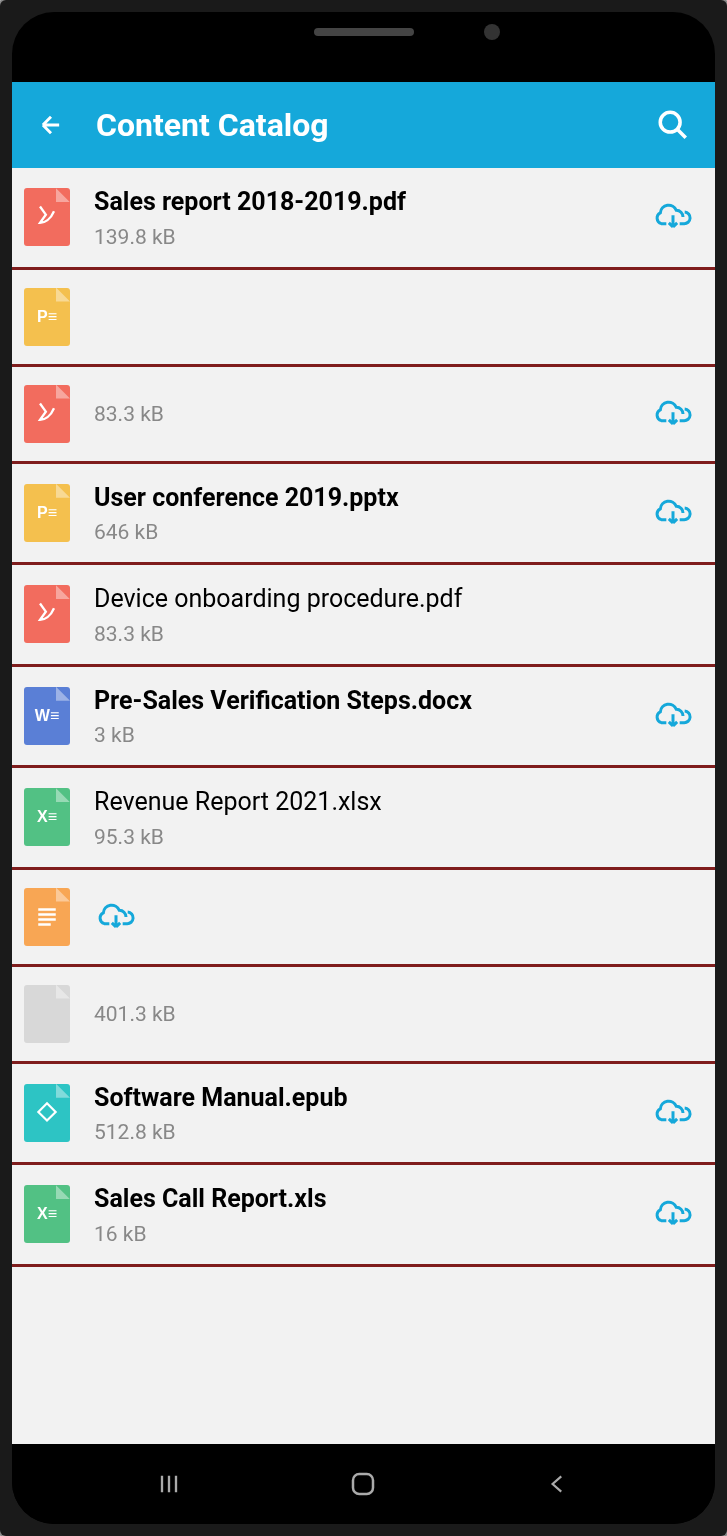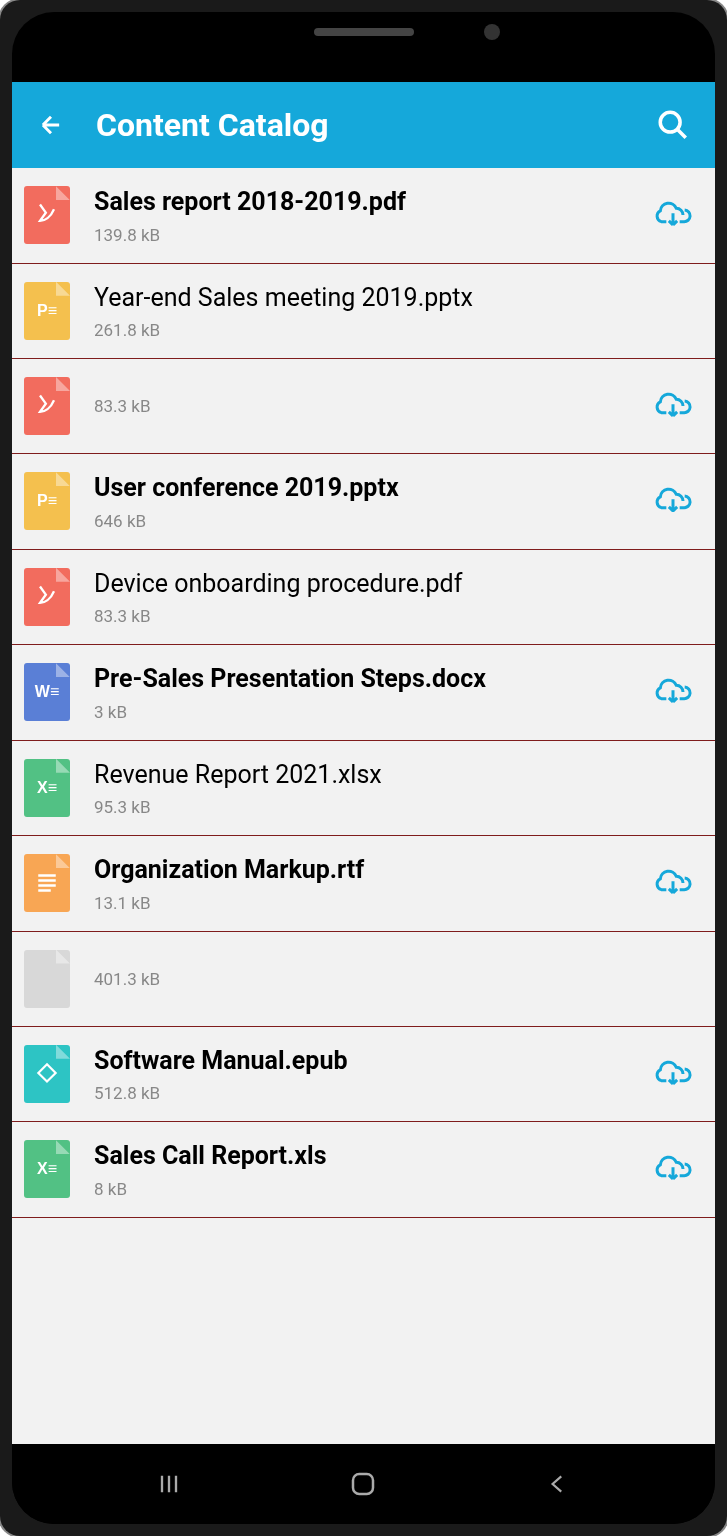--- a/index.html
+++ b/index.html
@@ -8,21 +8,21 @@
       background: #fff;
       display: flex;
       justify-content: center;
       align-items: flex-start;
       padding: 0;
     }
     .phone-frame {
       width: 727px;
       height: 1536px;
       background: #1a1a1a;
-      border-radius: 20px;
+      border-radius: 6px;
       padding: 12px;
       position: relative;
       box-shadow: 0 0 0 2px #888;
     }
     .phone-inner {
       width: 100%;
       height: 100%;
       background: #000;
       border-radius: 42px;
       overflow: hidden;
@@ -88,21 +88,21 @@
       justify-content: center;
       cursor: pointer;
     }
     .file-list {
       background: #f2f2f2;
     }
     .file-item {
       display: flex;
       align-items: center;
       padding: 18px 20px 18px 12px;
-      border-bottom: 1px solid #7f1d1d;
+      border-bottom: 3px solid #7f1d1d;
       background: #f2f2f2;
       cursor: pointer;
     }
     .file-icon {
       width: 46px;
       height: 58px;
       margin-right: 24px;
       flex-shrink: 0;
       position: relative;
     }
@@ -113,21 +113,21 @@
     .file-name {
       font-size: 25px;
       color: #000;
       margin-bottom: 6px;
       line-height: 1.3;
     }
     .file-name.bold {
       font-weight: 700;
     }
     .file-size {
-      font-size: 17px;
+      font-size: 21px;
       color: #888;
     }
     .download-icon {
       width: 44px;
       height: 44px;
       display: flex;
       align-items: center;
       justify-content: center;
       flex-shrink: 0;
       cursor: pointer;
@@ -230,24 +230,20 @@
                 <path d="M12 11v7m0 0l-2.5-2.5M12 18l2.5-2.5"></path>
               </svg>
             </div>
           </div>
           <div class="file-item">
             <div class="file-icon">
               <div class="icon-doc icon-ppt">
                 <span class="icon-label">P≡</span>
               </div>
             </div>
-            <div class="file-info">
-              <div class="file-name">Year-end Sales meeting 2019.pptx</div>
-              <div class="file-size">261.8 kB</div>
-            </div>
           </div>
           <div class="file-item">
             <div class="file-icon">
               <div class="icon-doc icon-pdf">
                 <svg width="28" height="28" viewBox="0 0 24 24" fill="none" stroke="#fff" stroke-width="2">
                   <path d="M6 3l5 7-5 7c4 0 9-3 12-10"></path>
                 </svg>
               </div>
             </div>
             <div class="file-info">
@@ -292,21 +288,21 @@
               <div class="file-size">83.3 kB</div>
             </div>
           </div>
           <div class="file-item">
             <div class="file-icon">
               <div class="icon-doc icon-docx">
                 <span class="icon-label">W≡</span>
               </div>
             </div>
             <div class="file-info">
-              <div class="file-name bold">Pre-Sales Presentation Steps.docx</div>
+              <div class="file-name bold">Pre-Sales Verification Steps.docx</div>
               <div class="file-size">3 kB</div>
             </div>
             <div class="download-icon">
               <svg width="40" height="40" viewBox="0 0 24 24" fill="none" stroke="#15a8da" stroke-width="1.8">
                 <path d="M18 12a4 4 0 0 0-4-4 5 5 0 0 0-9.6 1.5A3.5 3.5 0 0 0 5 16h3"></path>
                 <path d="M16 16h2.5a3.5 3.5 0 0 0 .5-7"></path>
                 <path d="M12 11v7m0 0l-2.5-2.5M12 18l2.5-2.5"></path>
               </svg>
             </div>
           </div>
@@ -325,24 +321,20 @@
             <div class="file-icon">
               <div class="icon-doc icon-rtf">
                 <svg width="30" height="30" viewBox="0 0 24 24" stroke="#fff" stroke-width="2">
                   <line x1="5" y1="6" x2="19" y2="6"></line>
                   <line x1="5" y1="10" x2="19" y2="10"></line>
                   <line x1="5" y1="14" x2="19" y2="14"></line>
                   <line x1="5" y1="18" x2="15" y2="18"></line>
                 </svg>
               </div>
             </div>
-            <div class="file-info">
-              <div class="file-name bold">Organization Markup.rtf</div>
-              <div class="file-size">13.1 kB</div>
-            </div>
             <div class="download-icon">
               <svg width="40" height="40" viewBox="0 0 24 24" fill="none" stroke="#15a8da" stroke-width="1.8">
                 <path d="M18 12a4 4 0 0 0-4-4 5 5 0 0 0-9.6 1.5A3.5 3.5 0 0 0 5 16h3"></path>
                 <path d="M16 16h2.5a3.5 3.5 0 0 0 .5-7"></path>
                 <path d="M12 11v7m0 0l-2.5-2.5M12 18l2.5-2.5"></path>
               </svg>
             </div>
           </div>
           <div class="file-item">
             <div class="file-icon">
@@ -373,21 +365,21 @@
             </div>
           </div>
           <div class="file-item">
             <div class="file-icon">
               <div class="icon-doc icon-xlsx">
                 <span class="icon-label">X≡</span>
               </div>
             </div>
             <div class="file-info">
               <div class="file-name bold">Sales Call Report.xls</div>
-              <div class="file-size">8 kB</div>
+              <div class="file-size">16 kB</div>
             </div>
             <div class="download-icon">
               <svg width="40" height="40" viewBox="0 0 24 24" fill="none" stroke="#15a8da" stroke-width="1.8">
                 <path d="M18 12a4 4 0 0 0-4-4 5 5 0 0 0-9.6 1.5A3.5 3.5 0 0 0 5 16h3"></path>
                 <path d="M16 16h2.5a3.5 3.5 0 0 0 .5-7"></path>
                 <path d="M12 11v7m0 0l-2.5-2.5M12 18l2.5-2.5"></path>
               </svg>
             </div>
           </div>
         </div>

